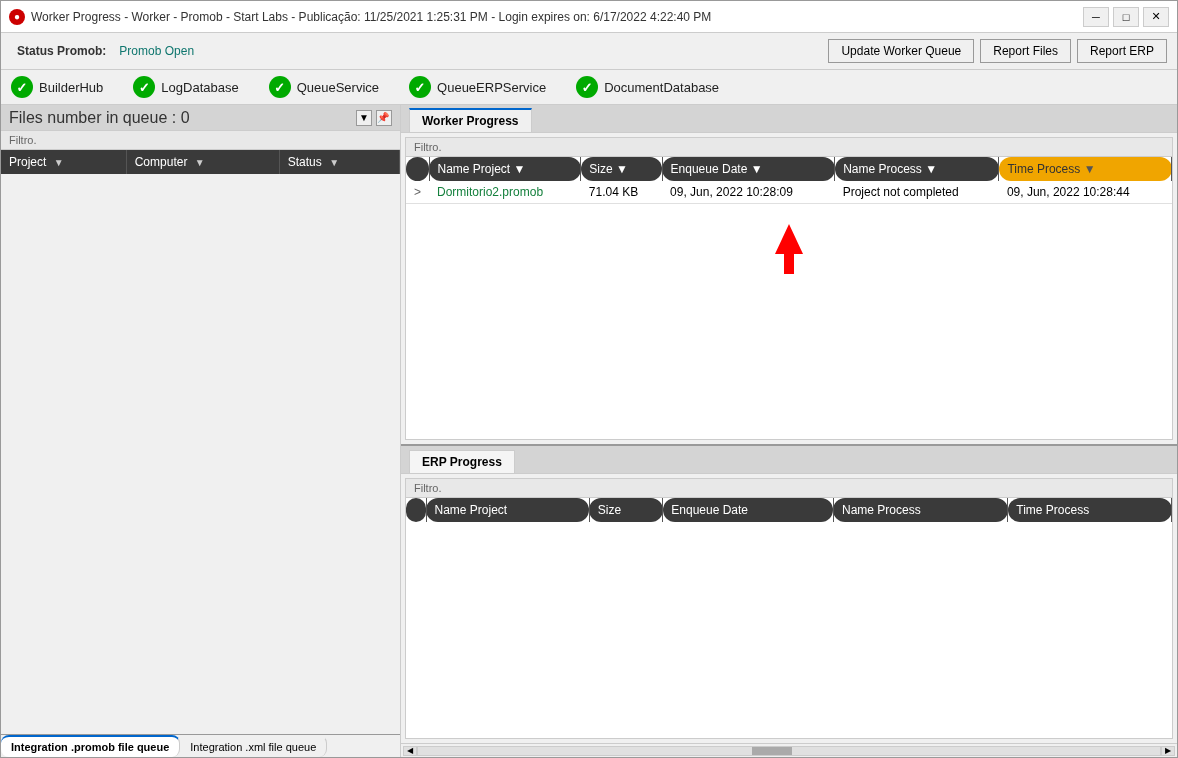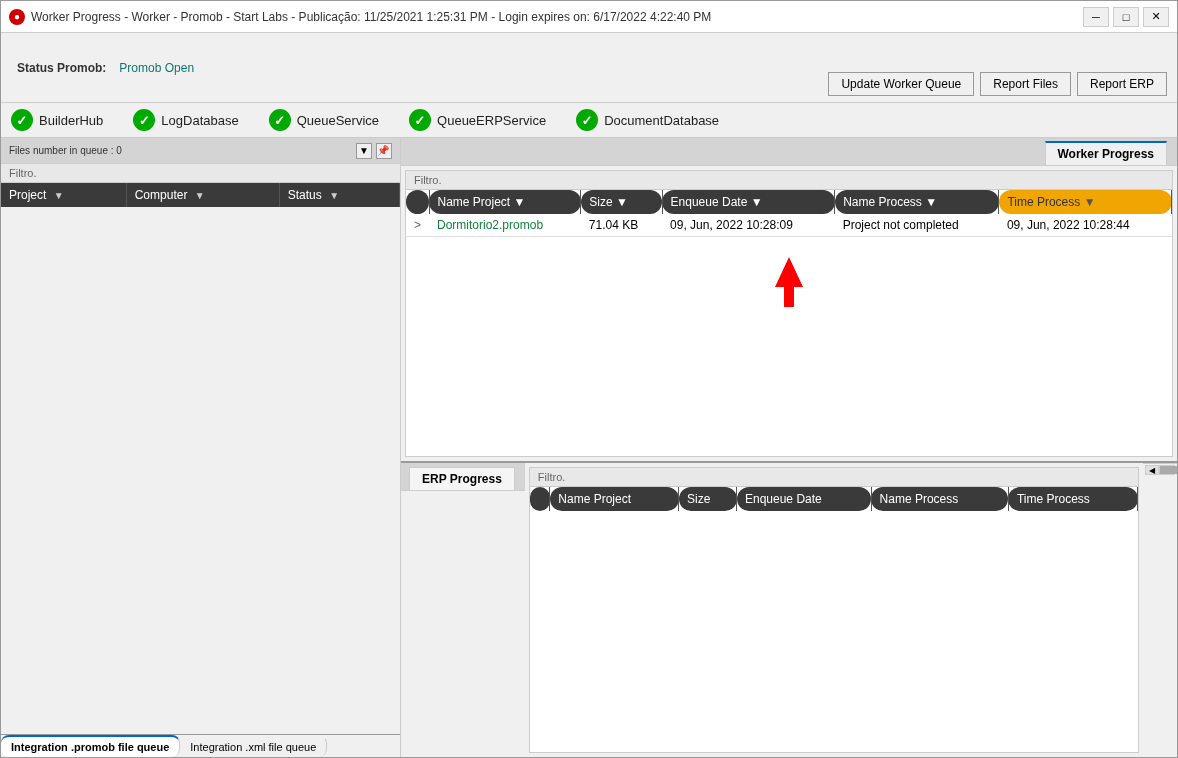--- a/index.html
+++ b/index.html
@@ -76,21 +76,20 @@
       display: flex;
       align-items: center;
       gap: 13px;
       margin-left: 6px;
     }
     .status-label { color: #333; font-weight: 600; }
     .status-value { color: #0f766e; }
     .toolbar-buttons {
       display: flex;
       gap: 6px;
-      margin-top: 33px;
     }
     .toolbar-btn {
       padding: 4px 12px;
       border: 1px solid #999;
       background: #f0f0f0;
       cursor: pointer;
       font-size: 12px;
       font-family: 'Segoe UI', sans-serif;
     }
     .services-bar {
@@ -133,21 +132,21 @@
     }
     .left-panel-header {
       background: #d4d4d4;
       padding: 4px 8px;
       border-bottom: 1px solid #ccc;
       display: flex;
       align-items: center;
       justify-content: space-between;
       height: 26px;
     }
-    .left-panel-header-text { font-size: 10px; color: #333; }
+    .left-panel-header-text { font-size: 16px; color: #333; }
     .panel-controls { display: flex; gap: 4px; }
     .panel-ctrl-btn {
       width: 16px;
       height: 16px;
       border: 1px solid #999;
       background: #f0f0f0;
       display: flex;
       align-items: center;
       justify-content: center;
       font-size: 10px;
@@ -207,21 +206,20 @@
       flex-direction: column;
       overflow: hidden;
     }
     .tab-header {
       background: #d4d4d4;
       padding: 0 8px;
       display: flex;
       align-items: flex-end;
       border-bottom: 1px solid #ccc;
       height: 28px;
-      justify-content: flex-end;
     }
     .tab-item {
       padding: 4px 12px;
       font-size: 12px;
       cursor: pointer;
       background: #e8e8e8;
       border: 1px solid #ccc;
       border-bottom: none;
       margin-right: 2px;
     }
@@ -239,21 +237,21 @@
     .worker-progress-section {
       flex: 1;
       display: flex;
       flex-direction: column;
       border-bottom: 2px solid #999;
       overflow: hidden;
     }
     .erp-progress-section {
       flex: 1;
       display: flex;
-      flex-direction: row;
+      flex-direction: column;
       overflow: hidden;
     }
     .section-tab-bar {
       background: #d4d4d4;
       padding: 0 8px;
       display: flex;
       align-items: flex-end;
       border-bottom: 1px solid #ccc;
       height: 28px;
     }

